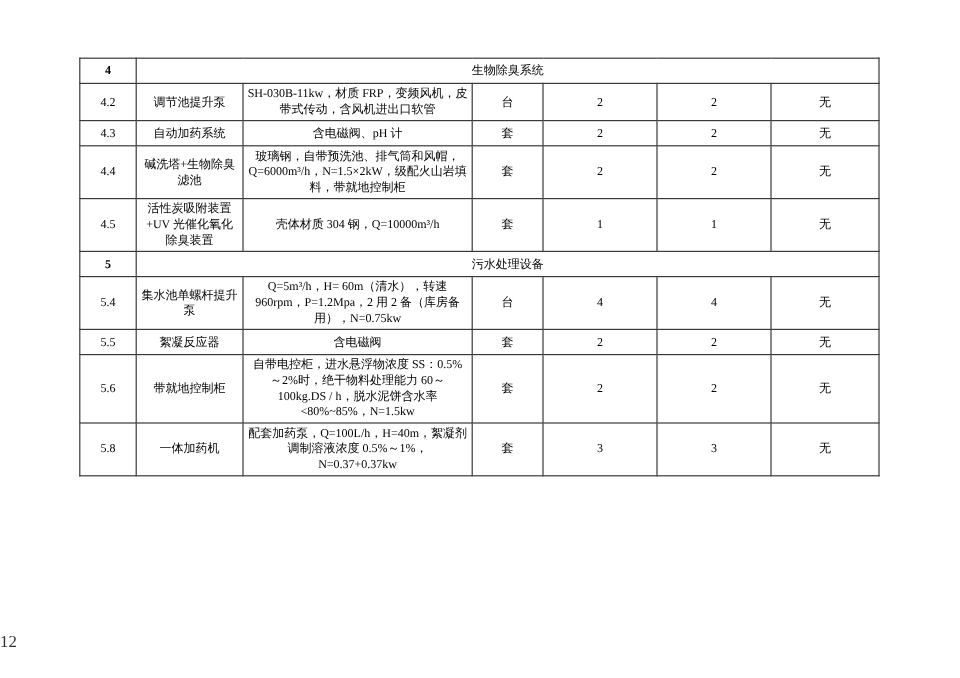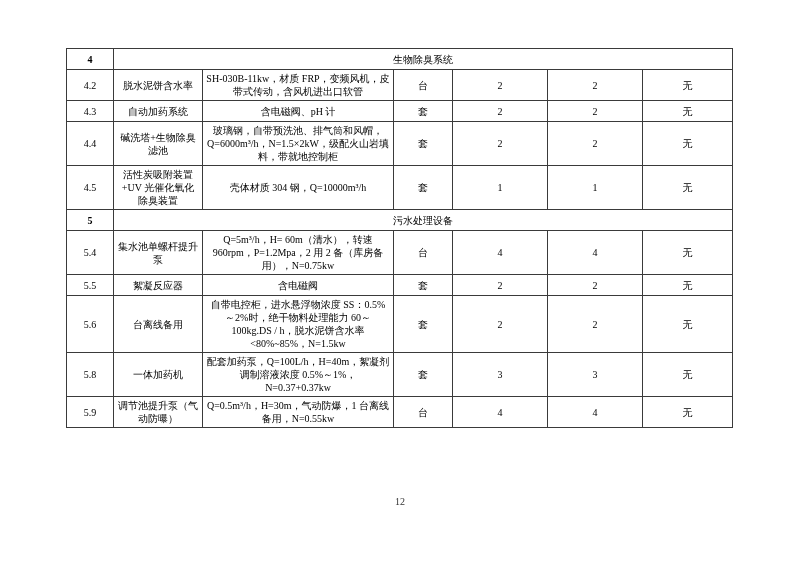--- a/index.html
+++ b/index.html
@@ -30,24 +30,23 @@
     padding: 2px 3px;
     text-align: center;
     vertical-align: middle;
     word-break: break-word;
   }
   td.bold { font-weight: bold; }
   td.section-title-cell { font-weight: normal; font-size: 10.5px; }
   td.num-cell { font-size: 10px; }
   .footer {
     position: absolute;
-    left: 0; top: 496px;
+    left: 0; top: 528px;
     width: 100%;
-    text-align: center;
-    font-size: 10px;
+    font-size: 14px;
     color: #333;
   }
 </style>
 </head>
 <body>
 
 <div class="page">
   <table class="equip">
     <colgroup>
       <col style="width:47px">
@@ -58,21 +57,21 @@
       <col style="width:95px">
       <col style="width:90px">
     </colgroup>
     <tbody id="tbody">
         <tr>
           <td class="num-cell bold">4</td>
           <td colspan="6" class="section-title-cell">生物除臭系统</td>
         </tr>
         <tr>
           <td class="num-cell">4.2</td>
-          <td>脱水泥饼含水率</td>
+          <td>调节池提升泵</td>
           <td>SH-030B-11kw，材质 FRP，变频风机，皮带式传动，含风机进出口软管</td>
           <td>台</td>
           <td>2</td>
           <td>2</td>
           <td>无</td>
         </tr>
         <tr>
           <td class="num-cell">4.3</td>
           <td>自动加药系统</td>
           <td>含电磁阀、pH 计</td>
@@ -116,41 +115,32 @@
           <td class="num-cell">5.5</td>
           <td>絮凝反应器</td>
           <td>含电磁阀</td>
           <td>套</td>
           <td>2</td>
           <td>2</td>
           <td>无</td>
         </tr>
         <tr>
           <td class="num-cell">5.6</td>
-          <td>台离线备用</td>
+          <td>带就地控制柜</td>
           <td>自带电控柜，进水悬浮物浓度 SS：0.5%～2%时，绝干物料处理能力 60～100kg.DS / h，脱水泥饼含水率&lt;80%~85%，N=1.5kw</td>
           <td>套</td>
           <td>2</td>
           <td>2</td>
           <td>无</td>
         </tr>
         <tr>
           <td class="num-cell">5.8</td>
           <td>一体加药机</td>
           <td>配套加药泵，Q=100L/h，H=40m，絮凝剂调制溶液浓度 0.5%～1%， N=0.37+0.37kw</td>
           <td>套</td>
           <td>3</td>
           <td>3</td>
           <td>无</td>
         </tr>
-        <tr>
-          <td class="num-cell">5.9</td>
-          <td>调节池提升泵（气动防曝）</td>
-          <td>Q=0.5m³/h，H=30m，气动防爆，1 台离线备用，N=0.55kw</td>
-          <td>台</td>
-          <td>4</td>
-          <td>4</td>
-          <td>无</td>
-        </tr>
       </tbody>
   </table>
   <div class="footer">12</div>
 </div>
 
 </body></html>

